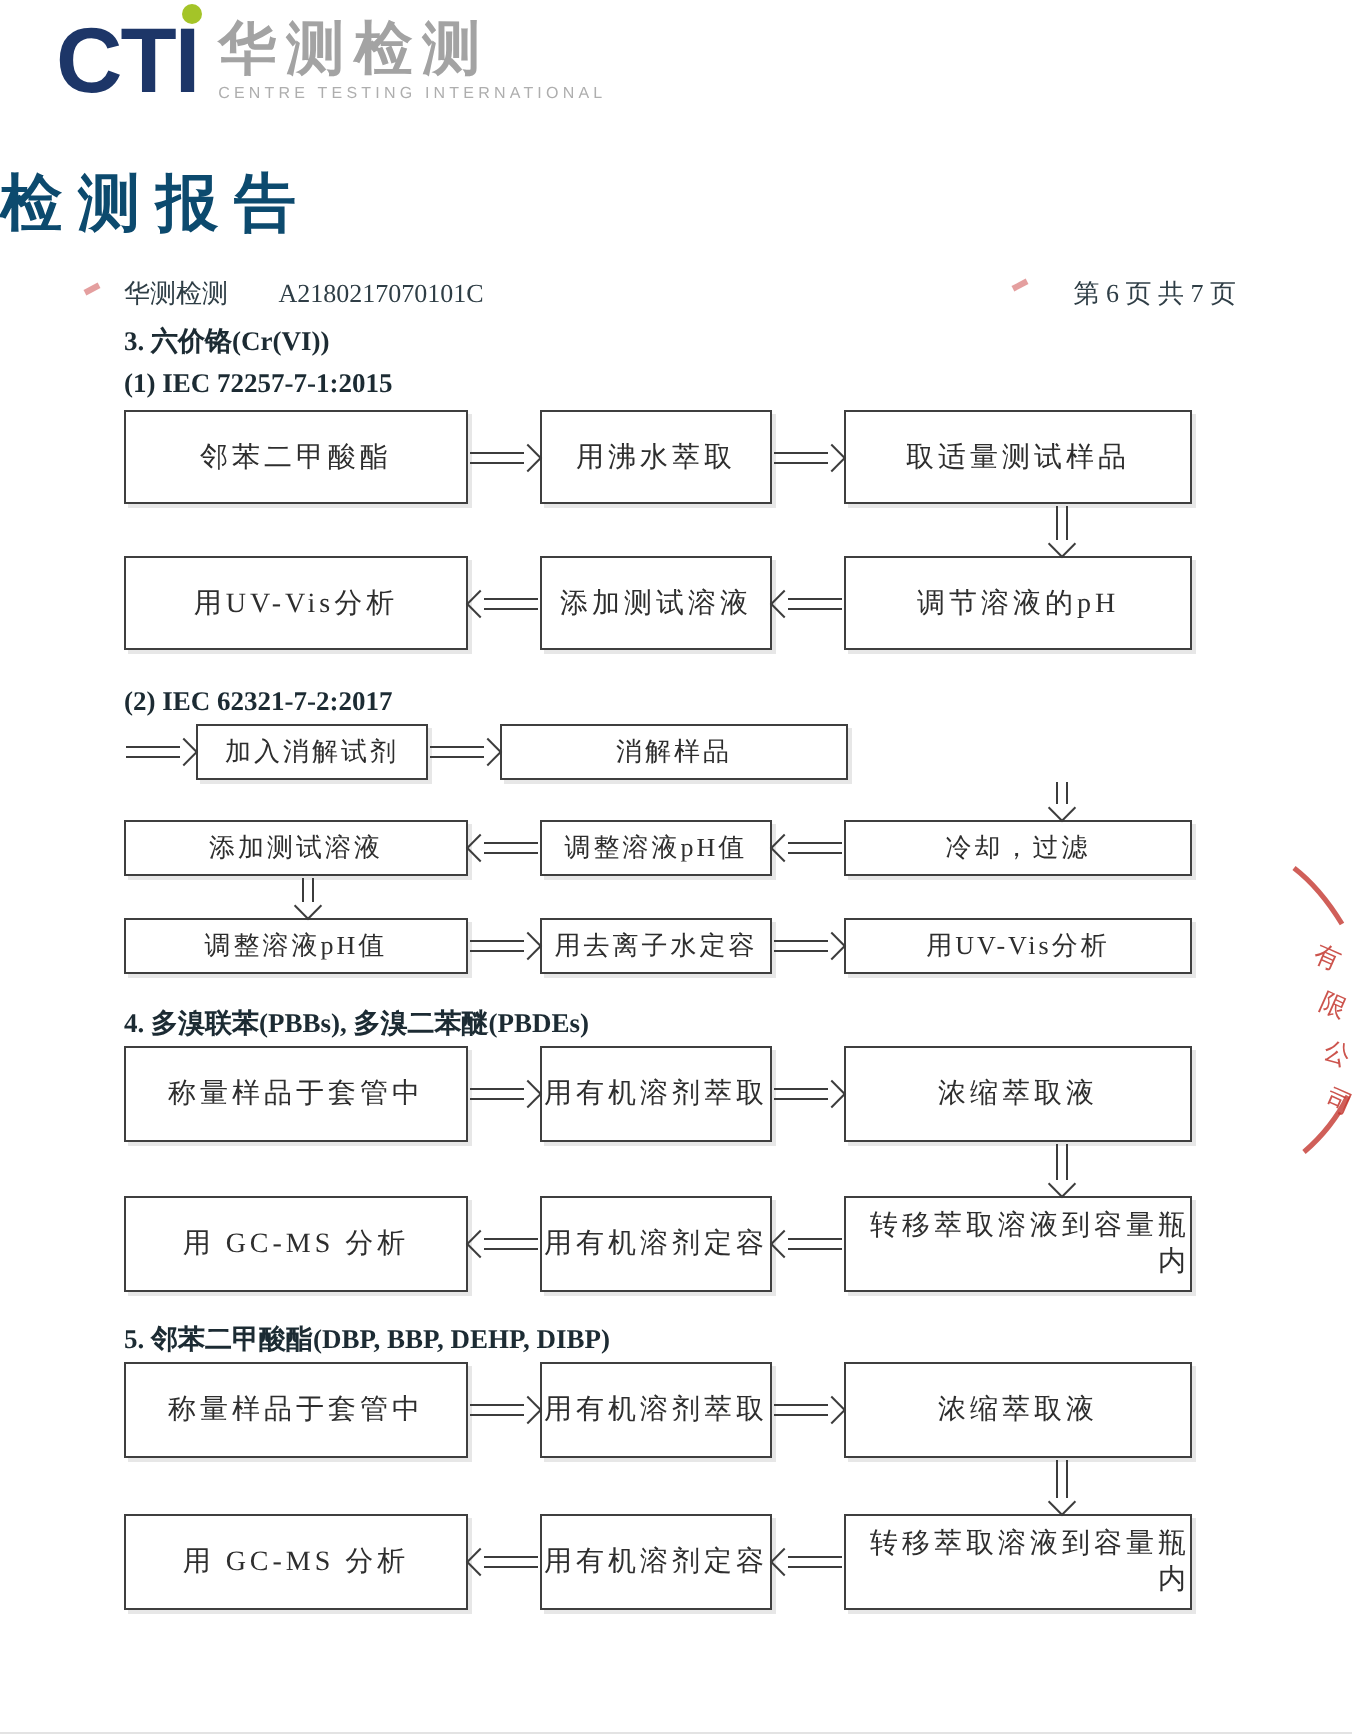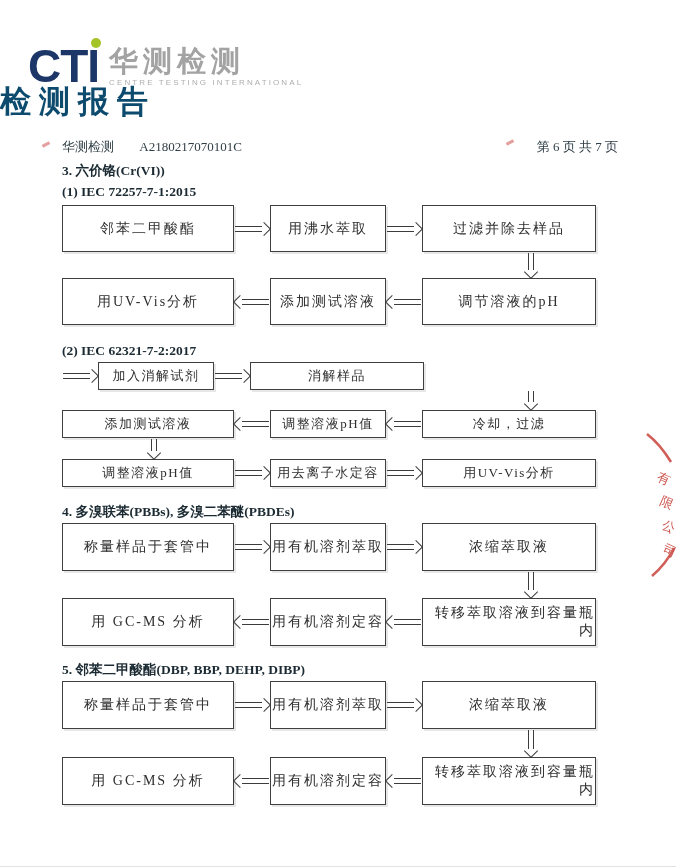--- a/index.html
+++ b/index.html
@@ -10,21 +10,21 @@
     overflow:hidden;
     font-family:"Liberation Serif","DejaVu Serif",serif;
     color:#222;
   }
   
   .logo{position:absolute;left:28px;top:8px;display:flex;align-items:flex-end;}
   .logo-cti{
     position:relative;
     font-family:"Liberation Sans","DejaVu Sans",sans-serif;
     font-weight:bold;font-size:46px;line-height:44px;
-    color:#1d3668;letter-spacing:-1px;margin-top:36px;
+    color:#1d3668;letter-spacing:-1px;
   }
   .logo-dot{position:absolute;right:-2px;top:-6px;width:10px;height:10px;border-radius:50%;background:#a4c428;}
   .logo-names{display:flex;flex-direction:column;margin-left:10px;padding-bottom:1px;}
   .logo-cn{font-size:29px;line-height:30px;color:#a3a3a3;letter-spacing:5px;font-weight:bold;font-family:"Liberation Sans","DejaVu Sans",sans-serif;}
   .logo-en{font-size:8px;color:#aeaeae;letter-spacing:2.1px;font-family:"Liberation Sans","DejaVu Sans",sans-serif;margin-top:2px;}
   
   .doc-title{margin:0;padding-top:84px;text-align:left;font-size:31px;line-height:36px;font-weight:bold;letter-spacing:8px;color:#0c4a6e;}
   .meta-row{margin:18px 58px 0 62px;display:flex;justify-content:space-between;align-items:baseline;font-size:13px;color:#2f3e46;}
   .meta-left .lbl{margin-right:22px;}
   .content{margin:0 58px 0 62px;width:556px;}
@@ -99,21 +99,21 @@
       <div class="fbox bw1">邻苯二甲酸酯</div>
       <div class="ha right">
           <span class="shaft"></span>
           <span class="head"></span>
         </div>
       <div class="fbox bw2">用沸水萃取</div>
       <div class="ha right">
           <span class="shaft"></span>
           <span class="head"></span>
         </div>
-      <div class="fbox bw3">过滤并除去样品</div>
+      <div class="fbox bw3">取适量测试样品</div>
     </div>
     <div class="drow d26">
       <div class="va col3">
           <span class="shaft"></span>
           <span class="head"></span>
         </div>
     </div>
     <div class="frow h47">
       <div class="fbox bw1">用UV-Vis分析</div>
       <div class="ha left">

